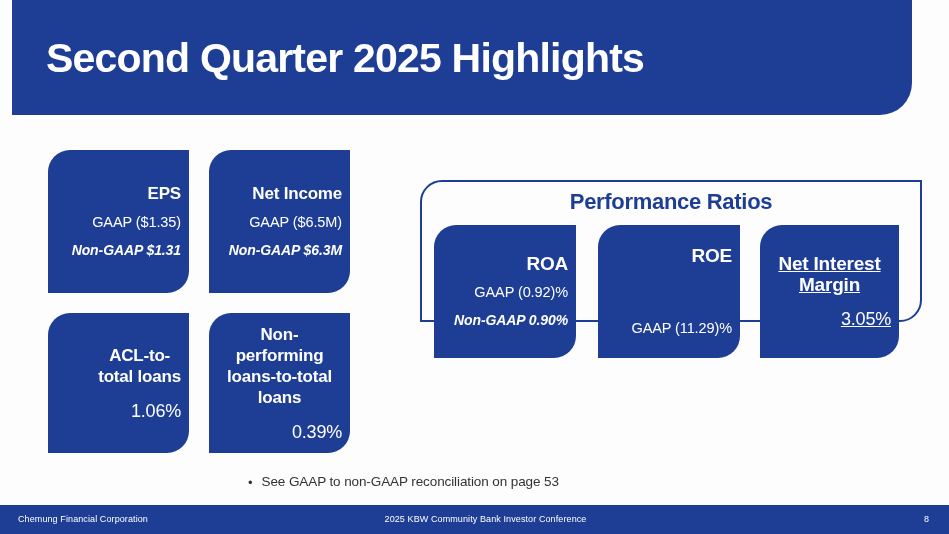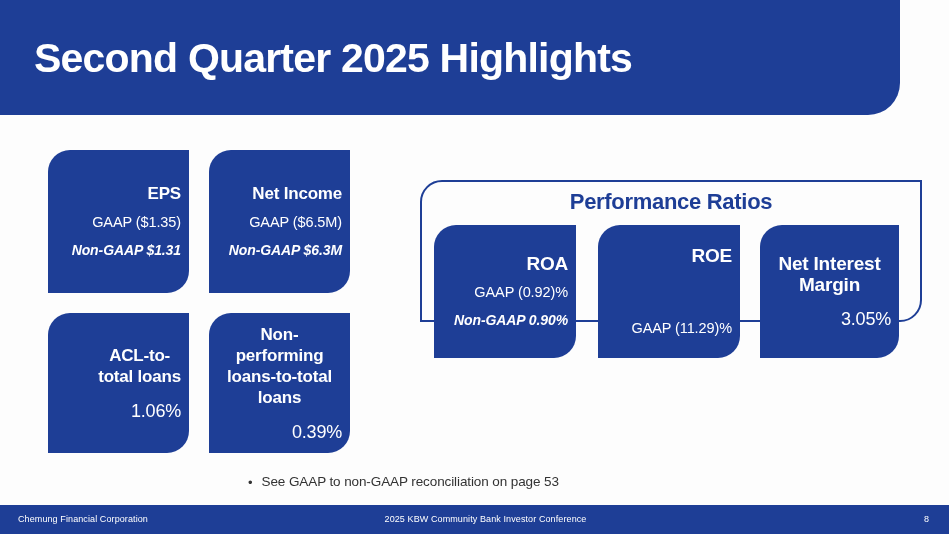--- a/index.html
+++ b/index.html
@@ -12,21 +12,21 @@
     height: 534px;
     position: relative;
     overflow: hidden;
     font-family: "Liberation Sans", sans-serif;
     background: #fdfdfd;
   }
 
   
   #header-banner {
     position: absolute;
-    left: 0;
+    left: 12px;
     top: 0;
     width: 900px;
     height: 115px;
     background: #1e3e96;
     border-bottom-right-radius: 32px;
   }
   #page-title {
     position: absolute;
     left: 34px;
     top: 33px;
@@ -104,21 +104,21 @@
     top: 189px;
     width: 502px;
     text-align: center;
     color: #1e3e96;
     font-size: 22px;
     font-weight: bold;
     letter-spacing: -0.3px;
   }
   #card-roa { left: 434px; top: 225px; width: 142px; height: 133px; }
   #card-roe { left: 598px; top: 225px; width: 142px; height: 133px; gap: 44px; }
-  #card-nim { left: 760px; top: 225px; width: 139px; height: 133px; }
+  #card-nim { left: 760px; top: 225px; width: 139px; height: 133px; text-decoration: underline; }
 
   #card-roa .card-title, #card-roe .card-title, #card-nim .card-title {
     font-size: 19px;
   }
 
   
   #bullet-note {
     position: absolute;
     left: 0;
     top: 474px;

